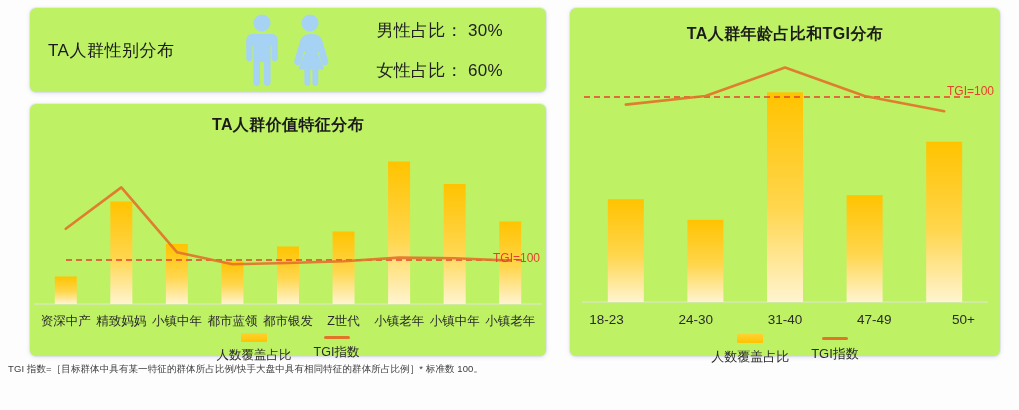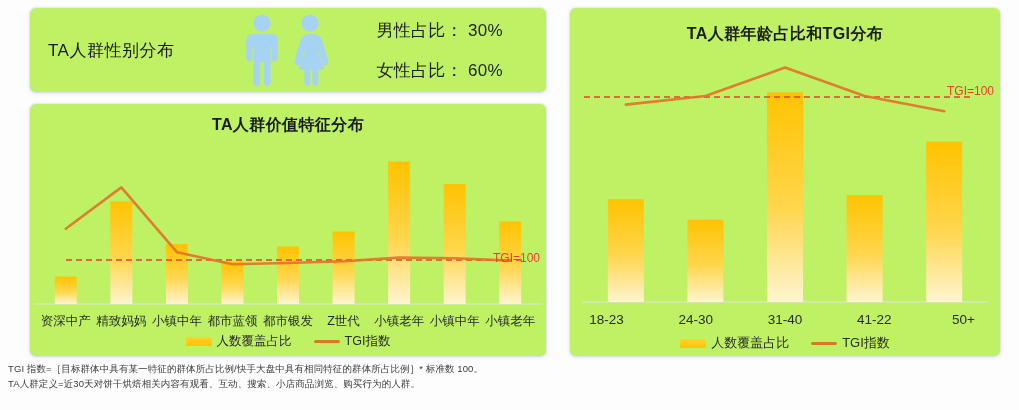--- a/index.html
+++ b/index.html
@@ -113,20 +113,21 @@
     align-items: center;
     gap: 22px;
   }
   .legend-item {
     display: flex;
     align-items: center;
     gap: 5px;
     font-size: 12.5px;
     color: #2b2b2b;
     white-space: nowrap;
+    flex-direction: column;
   }
   #age-card .legend-item { font-size: 13px; }
   .swatch-bar {
     width: 26px; height: 9px;
     background: linear-gradient(180deg, #FFD233 0%, #FFC300 100%);
     border-radius: 1px;
   }
   .swatch-line {
     width: 26px; height: 3px;
     background: #E2742A;
@@ -263,34 +264,33 @@
           <polyline points="55.8,52.6 135.39999999999998,44.05 215,15.55 294.59999999999997,44.05 374.2,59.25" fill="none" stroke="#E2742A" stroke-width="2.6" stroke-linejoin="round" stroke-linecap="round" opacity="0.92"></polyline>
         </svg>
     </div>
 
     <div class="tgi-tag" id="age-tgi-tag" style="right:6px; top:76px;">TGI=100</div>
 
     <div class="xlabels" id="age-xlabels" style="top:304px; padding:0 16px;gap:48px;">
         <span>18-23</span>
         <span>24-30</span>
         <span>31-40</span>
-        <span>41-22</span>
+        <span>47-49</span>
         <span>50+</span>
       </div>
 
     <div class="legend" id="age-legend" style="top:326px;">
       <div class="legend-item">
         <span class="swatch-bar"></span>
         <span>人数覆盖占比</span>
       </div>
       <div class="legend-item">
         <span class="swatch-line"></span>
         <span>TGI指数</span>
       </div>
     </div>
   </div>
 
   <div class="footer" id="footer">
       <div>TGI 指数=［目标群体中具有某一特征的群体所占比例/快手大盘中具有相同特征的群体所占比例］* 标准数 100。</div>
-      <div>TA人群定义=近30天对饼干烘焙相关内容有观看、互动、搜索、小店商品浏览、购买行为的人群。</div>
     </div>
 
 </div>
 
 </body></html>

